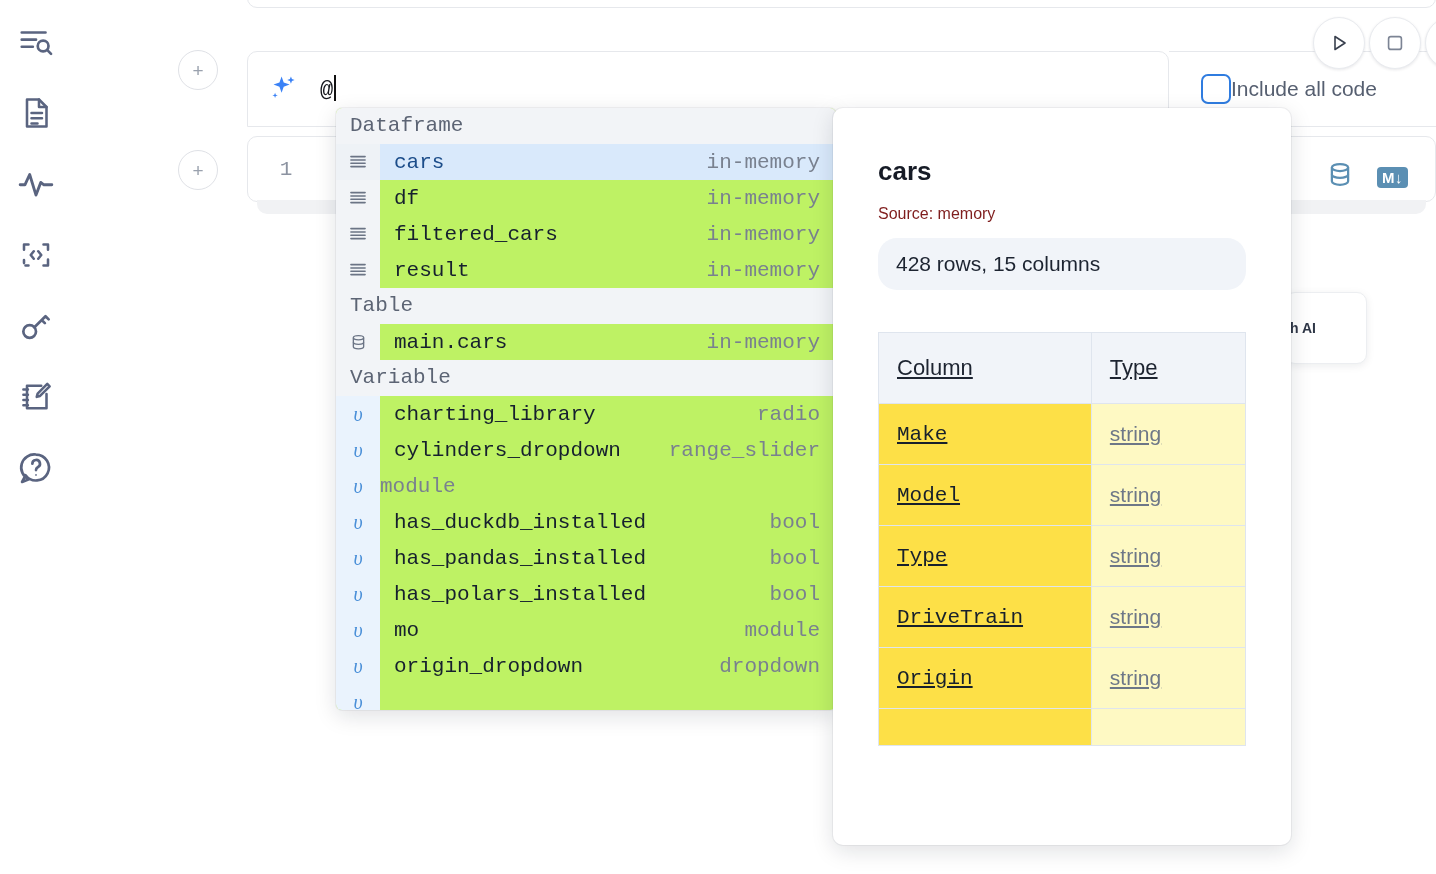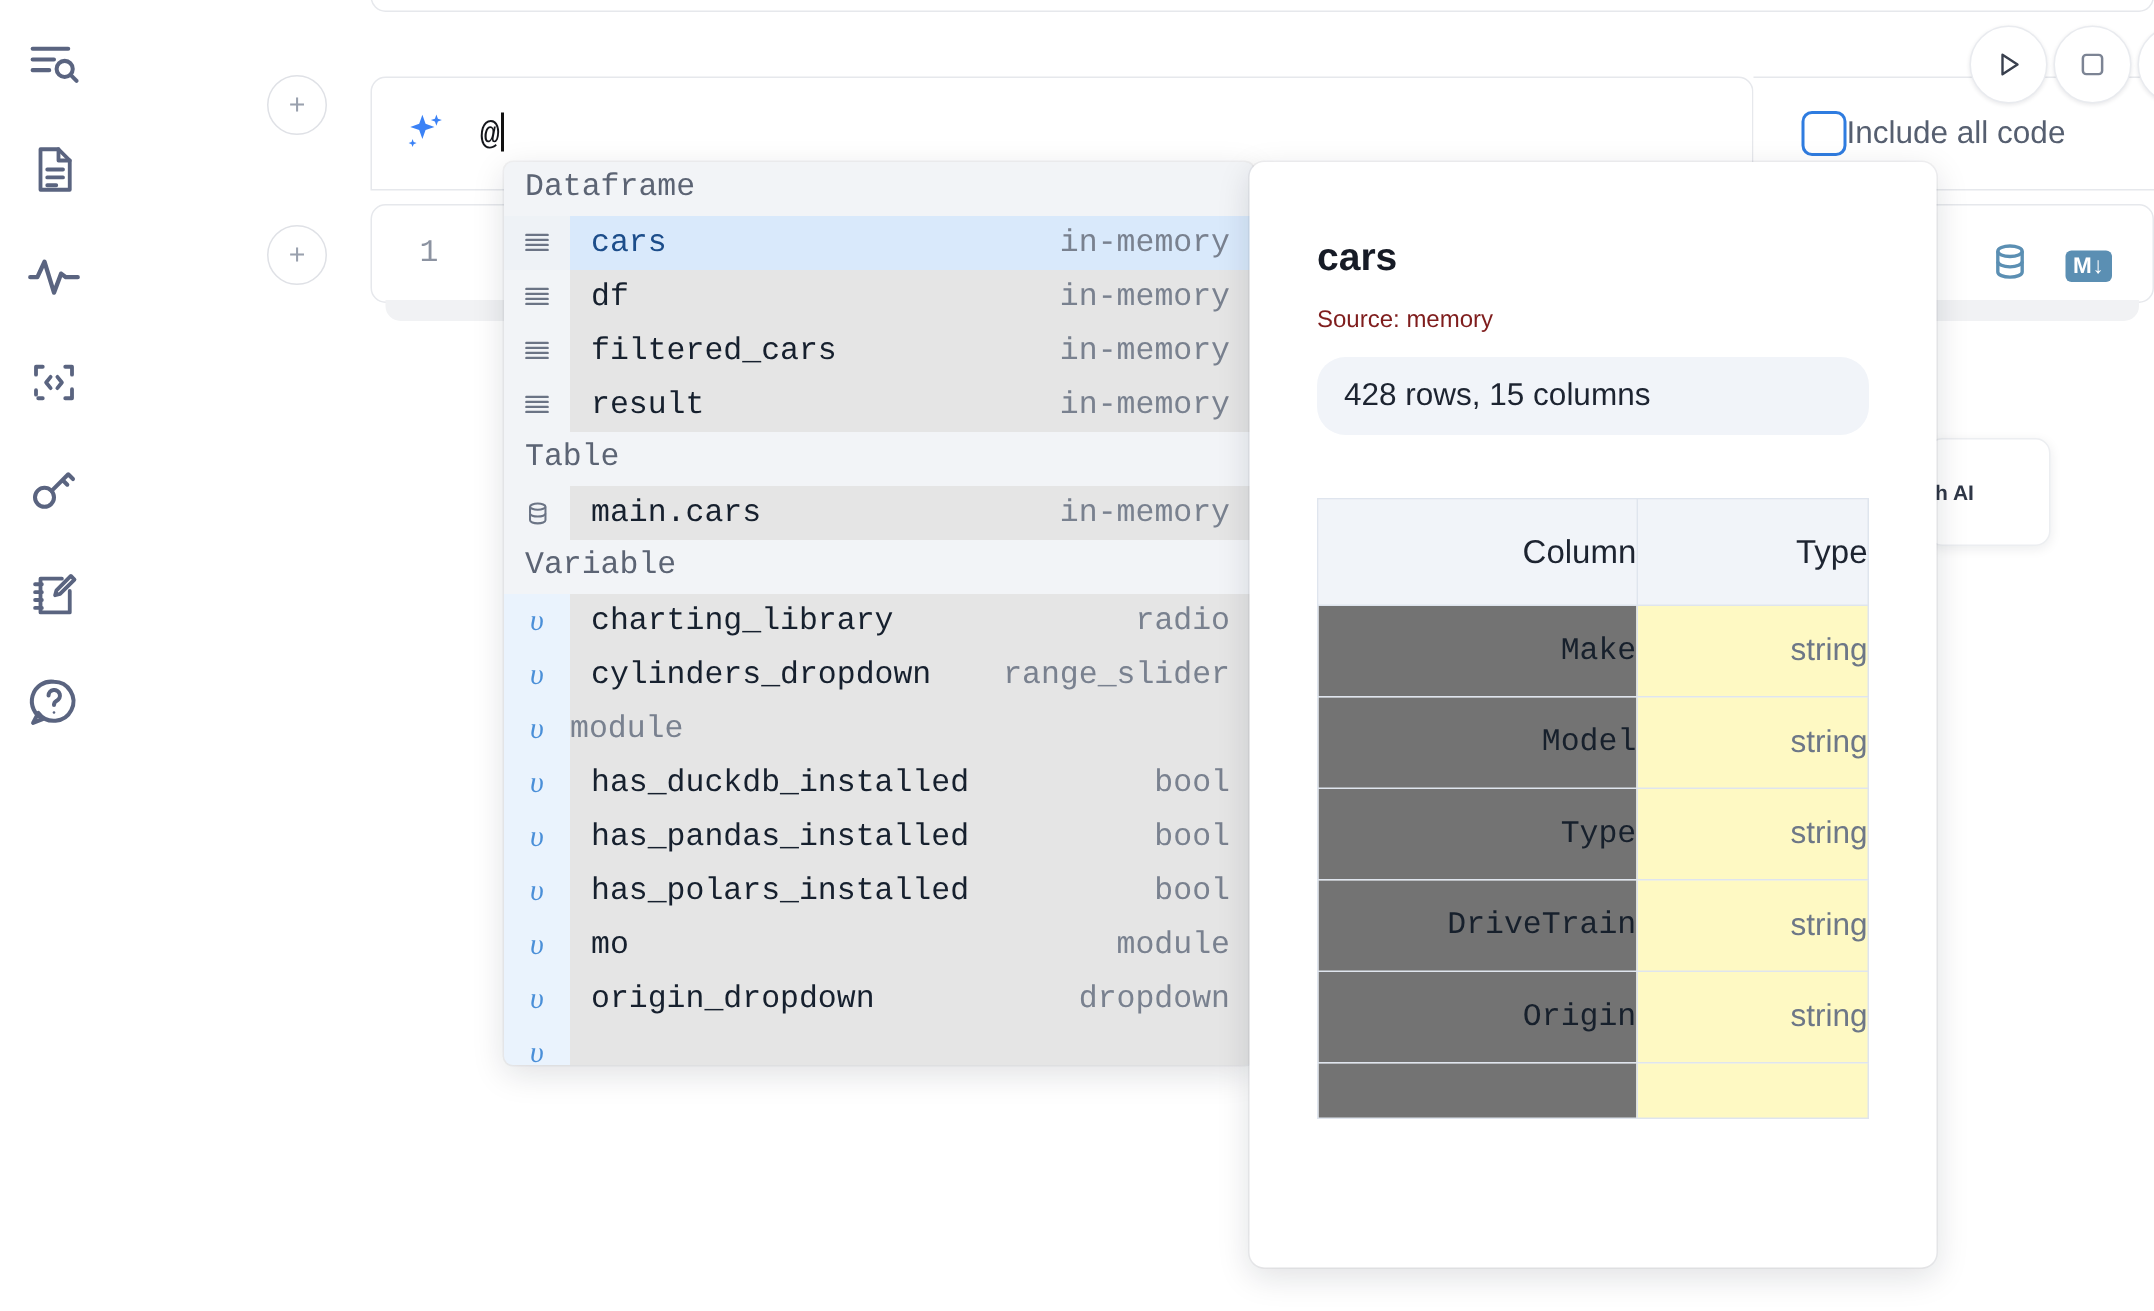--- a/index.html
+++ b/index.html
@@ -135,21 +135,21 @@
     display: flex; align-items: center; justify-content: flex-start;
     padding-left: 4px;
     font-size: 14px; font-weight: bold; color: #2f3747;
     overflow: hidden;
   }
 
   
   .ac {
     position: absolute; left: 336px; top: 108px;
     width: 500px; height: 602px;
-    background: #e5e5e5;
+    background: #bef264;
     border-radius: 6px;
     box-shadow: 0 6px 22px rgba(16,24,40,.13), 0 0 0 1px rgba(16,24,40,.05);
     overflow: hidden;
     font-family: "Liberation Mono", monospace;
   }
   .ac-group {
     background: #f2f4f7; color: #5c6474;
     font-size: 21px; padding: 5px 0 5px 14px;
     height: 36px; line-height: 26px;
   }
@@ -200,31 +200,32 @@
     padding: 14px 18px; font-size: 21px; color: #1d2431;
     margin-bottom: 42px;
   }
   table.d-table {
     width: 100%; border-collapse: collapse;
     table-layout: fixed;
   }
   table.d-table th, table.d-table td {
     border: 1px solid #dfe5ee;
     padding: 18px 0 18px 18px;
-    text-align: right;
+    text-align: left;
     font-size: 21px;
+    text-decoration: underline;
   }
   table.d-table th {
     background: #f1f4f9; color: #1d2431;
     font-weight: normal; font-size: 22px;
     padding: 22px 0 22px 18px;
   }
   table.d-table td.col {
     font-family: "Liberation Mono", monospace; color: #17202c;
-    background: #737373;
+    background: #fde047;
   }
   table.d-table td.typ { color: #6d7787; background: #fef9c3; }
   table.d-table col.c1 { width: 58%; }
 </style>
 </head>
 <body>
 
 <div id="root">
 
   <div class="rail">

